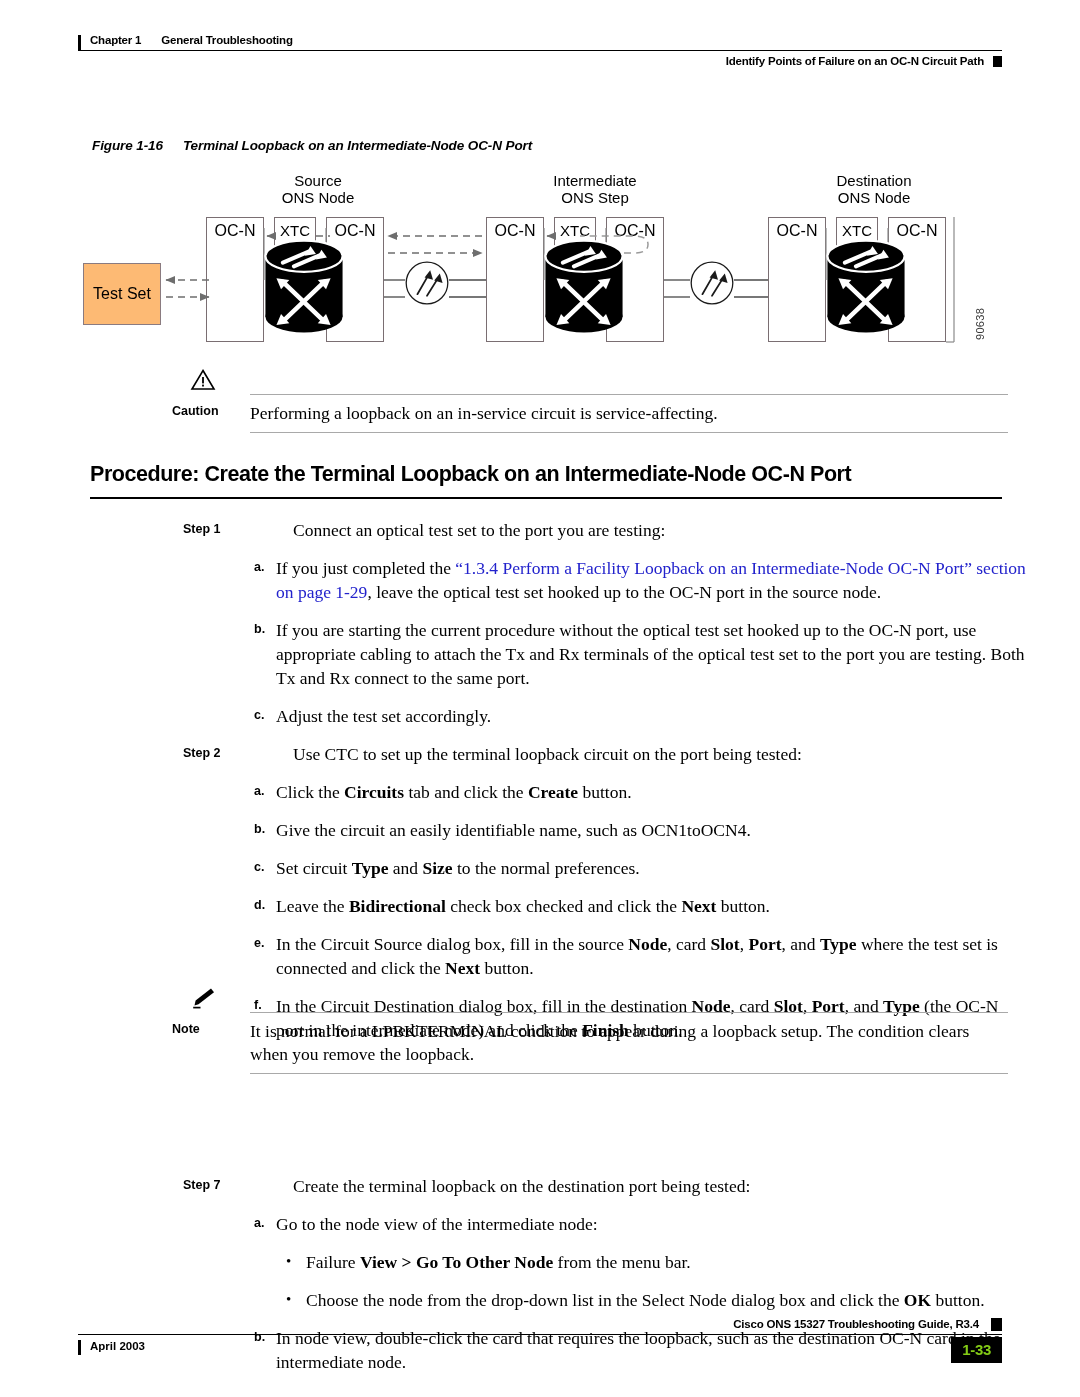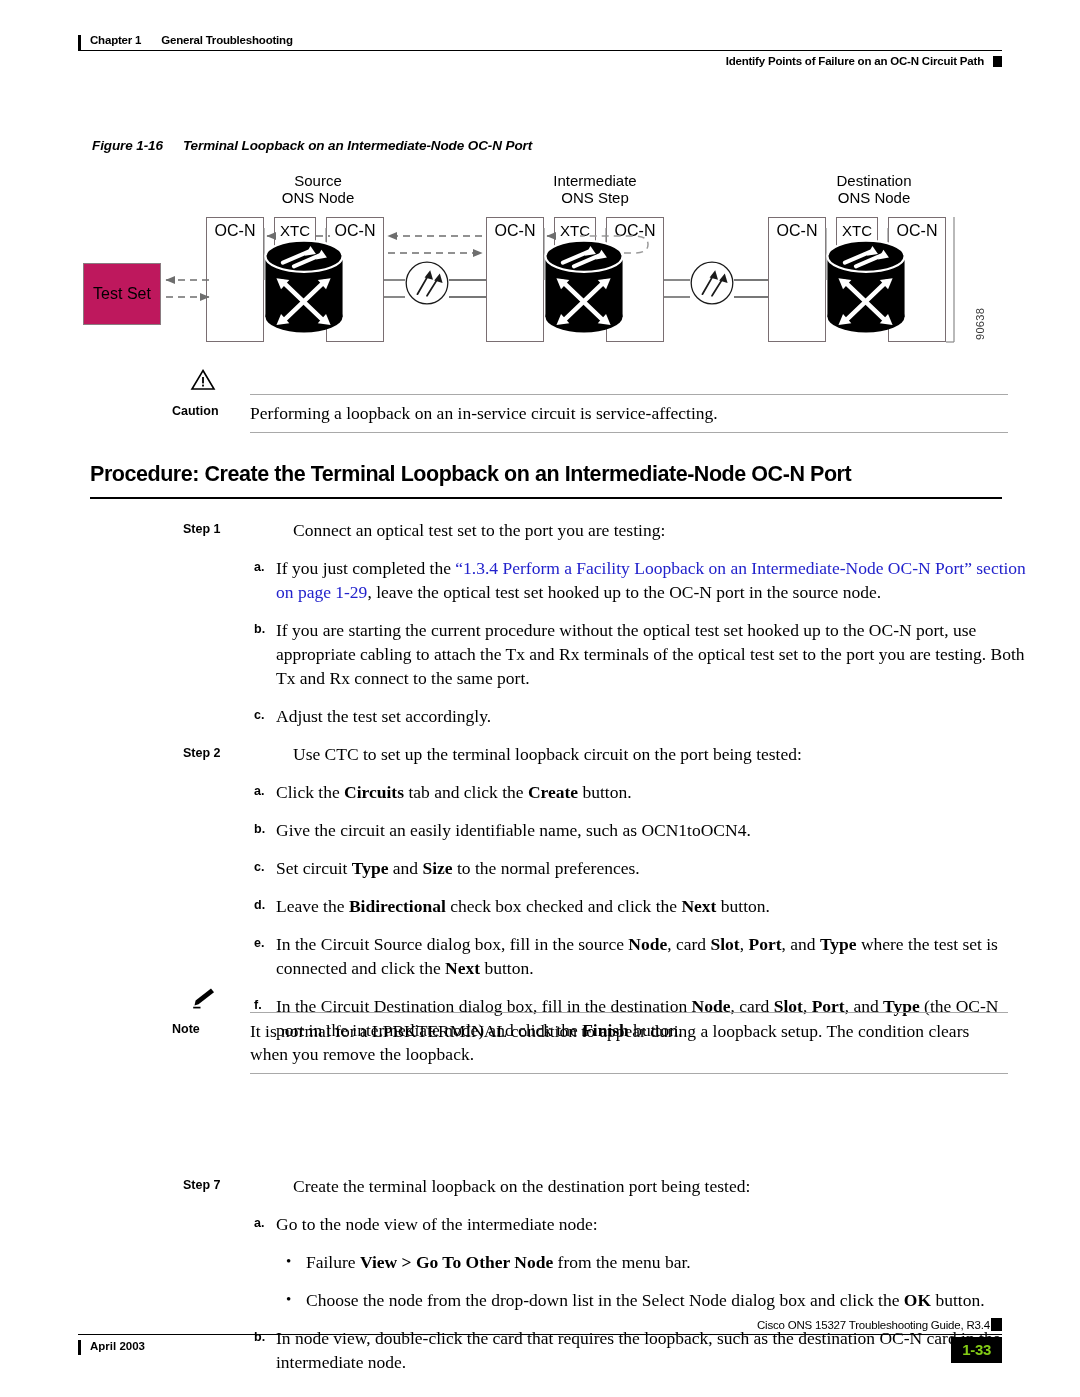--- a/index.html
+++ b/index.html
@@ -82,21 +82,21 @@
     text-align: center;
     font-family: "Liberation Sans", sans-serif;
     font-size: 16px;
     color: #000;
   }
   .xtc-card .card-label { font-size: 15px; }
 
   .testset {
     position: absolute;
     border: 1.2px solid #8a7b80;
-    background: #be185d;
+    background: #fdba74;
   }
   .testset span {
     position: absolute; left: 0; right: 0; top: 50%;
     transform: translateY(-50%);
     text-align: center;
     font-family: "Liberation Sans", sans-serif;
     font-size: 16px;
   }
 
   .fignum-vert {
@@ -215,23 +215,23 @@
     font-size: 17.5px;
     line-height: 24px;
   }
 
   .xref { color: #2222cc; }
   b, .b { font-weight: bold; }
 
   
   .page-footer { position: absolute; left: 78px; top: 1318px; width: 924px; }
   .ftr-right-row {
-    display: flex; align-items: flex-end; justify-content: flex-end; gap: 1px;
-    font-family: "Liberation Sans", sans-serif;
-    font-weight: normal; font-size: 11.5px;
+    display: flex; align-items: flex-start; justify-content: flex-end; gap: 12px;
+    font-family: "Liberation Sans", sans-serif;
+    font-weight: bold; font-size: 11.5px;
     letter-spacing: -0.2px;
   }
   .ftr-square { width: 11px; height: 13px; background: #000; }
   .ftr-rule { height: 1.1px; background: #000; margin-top: 3px; width: 100%; }
   .ftr-left-row {
     display: flex; align-items: center;
     padding-left: 12px; position: relative;
     margin-top: 5px;
     font-family: "Liberation Sans", sans-serif;
     font-weight: bold; font-size: 11.5px;

